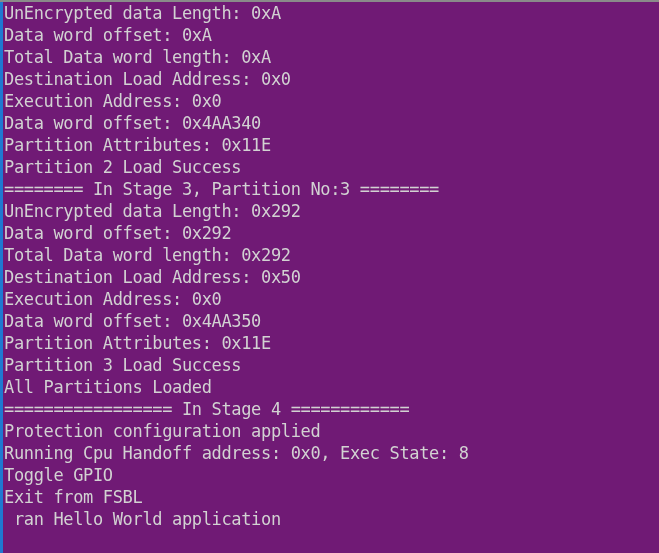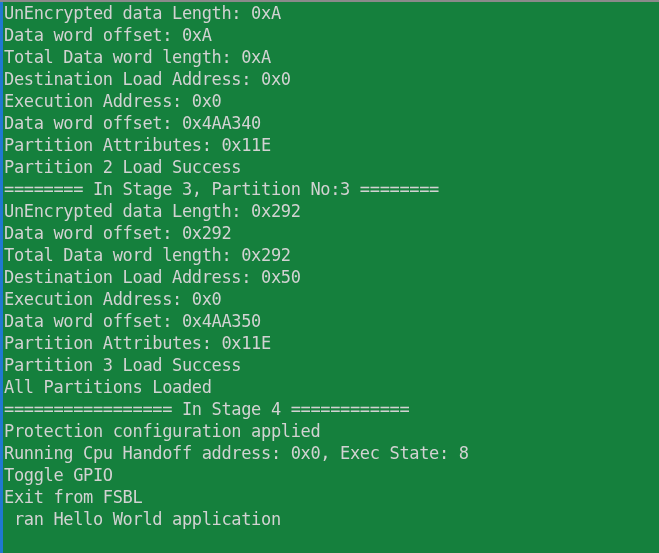--- a/index.html
+++ b/index.html
@@ -53,20 +53,20 @@
     -webkit-font-smoothing: none;
   }
   .console-line {
     height: 22px;
     white-space: pre;
   }
 </style>
 </head>
 <body>
 
-<div id="terminal-window" style="background: #15803d;">
+<div id="terminal-window" style="background: #701a75;">
 
   <div id="top-edge-line" style="background: rgb(138, 138, 138);"></div>
   <div id="left-accent-bar" style="background: rgb(31, 120, 209);"></div>
 
   <div id="console-output" style="color: rgb(210, 210, 210);"><div class="console-line">UnEncrypted data Length: 0xA</div><div class="console-line">Data word offset: 0xA</div><div class="console-line">Total Data word length: 0xA</div><div class="console-line">Destination Load Address: 0x0</div><div class="console-line">Execution Address: 0x0</div><div class="console-line">Data word offset: 0x4AA340</div><div class="console-line">Partition Attributes: 0x11E</div><div class="console-line">Partition 2 Load Success</div><div class="console-line">======== In Stage 3, Partition No:3 ========</div><div class="console-line">UnEncrypted data Length: 0x292</div><div class="console-line">Data word offset: 0x292</div><div class="console-line">Total Data word length: 0x292</div><div class="console-line">Destination Load Address: 0x50</div><div class="console-line">Execution Address: 0x0</div><div class="console-line">Data word offset: 0x4AA350</div><div class="console-line">Partition Attributes: 0x11E</div><div class="console-line">Partition 3 Load Success</div><div class="console-line">All Partitions Loaded</div><div class="console-line">================= In Stage 4 ============</div><div class="console-line">Protection configuration applied</div><div class="console-line">Running Cpu Handoff address: 0x0, Exec State: 8</div><div class="console-line">Toggle GPIO</div><div class="console-line">Exit from FSBL</div><div class="console-line"> ran Hello World application</div></div>
 
 </div>
 
 </body></html>

